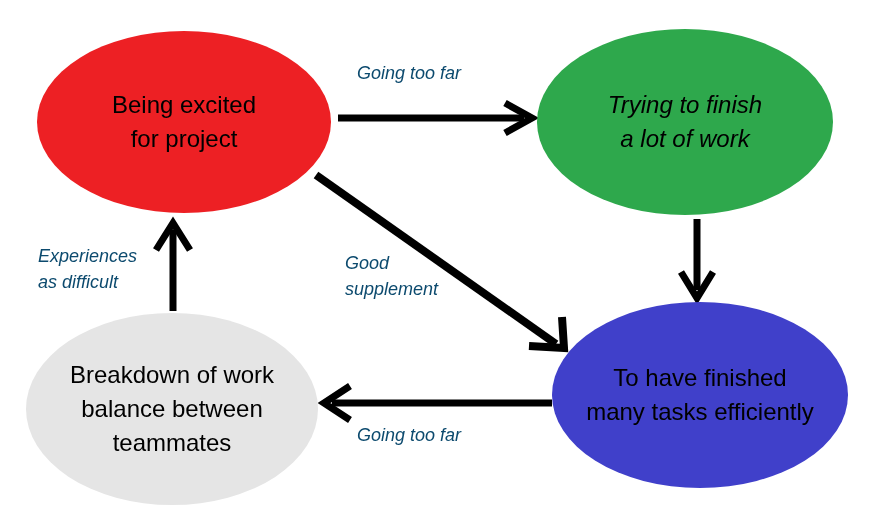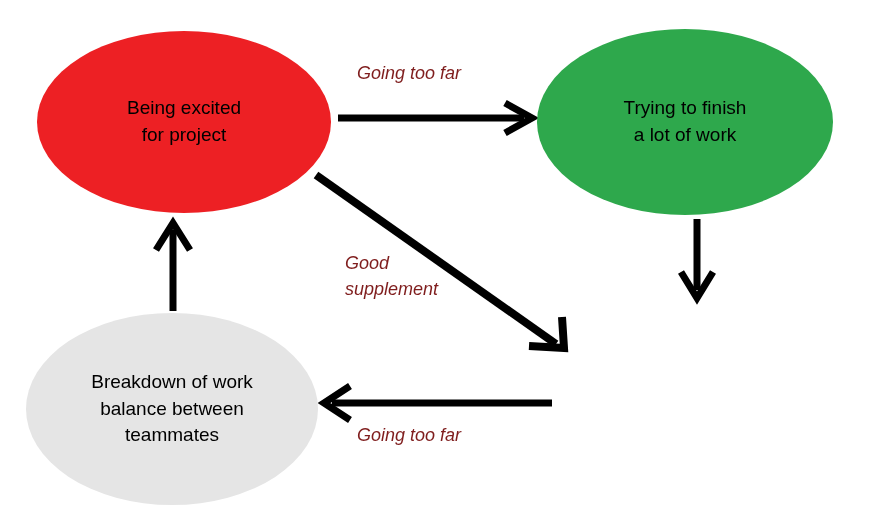--- a/index.html
+++ b/index.html
@@ -29,33 +29,33 @@
     position: absolute;
     display: flex;
     align-items: center;
     justify-content: center;
     border-radius: 50%;
     text-align: center;
     box-sizing: border-box;
   }
   .node-label {
     font-family: "Liberation Sans", sans-serif;
-    font-size: 19px;
+    font-size: 24px;
     line-height: 1.42;
     color: #000000;
     white-space: pre-line;
     padding: 0 10px;
   }
   .edge-label {
     position: absolute;
     font-family: "Liberation Sans", sans-serif;
     font-style: italic;
     font-size: 18px;
     line-height: 1.45;
-    color: #7f1d1d;
+    color: #0c4a6e;
     white-space: pre-line;
   }
 </style>
 </head>
 <body>
 
 <div id="canvas">
 
   <svg id="edge-layer" viewBox="0 0 870 525">
 
@@ -83,34 +83,40 @@
       <line x1="316" y1="175" x2="556" y2="344" stroke="#000000" stroke-width="8" stroke-linecap="butt"></line>
       <polyline points="529,346 564,348 562,317" fill="none" stroke="#000000" stroke-width="8" stroke-linecap="butt" stroke-linejoin="miter"></polyline>
     </g>
   </svg>
 
   <div class="node" style="left:37px; top:31px; width:294px; height:182px; background:#ed2024;">
     <span class="node-label">Being excited
 for project</span>
   </div>
 
-  <div class="node" style="left:537px; top:29px; width:296px; height:186px; background:#2ea84c;">
+  <div class="node" style="left:537px; top:29px; width:296px; height:186px; background:#2ea84c;font-style:italic;">
     <span class="node-label">Trying to finish
 a lot of work</span>
   </div>
 
+  <div class="node" style="left:552px; top:302px; width:296px; height:186px; background:#4040ca;">
+    <span class="node-label">To have finished
+many tasks efficiently</span>
+  </div>
 
   <div class="node" style="left:26px; top:313px; width:292px; height:192px; background:#e5e5e5;">
     <span class="node-label">Breakdown of work
 balance between
 teammates</span>
   </div>
 
   <div class="edge-label" style="left:357px; top:60px;">Going too far</div>
 
 
   <div class="edge-label" style="left:357px; top:422px;">Going too far</div>
 
+  <div class="edge-label" style="left:38px; top:243px;">Experiences
+as difficult</div>
 
   <div class="edge-label" style="left:345px; top:250px;">Good
 supplement</div>
 
 </div>
 
 </body></html>

